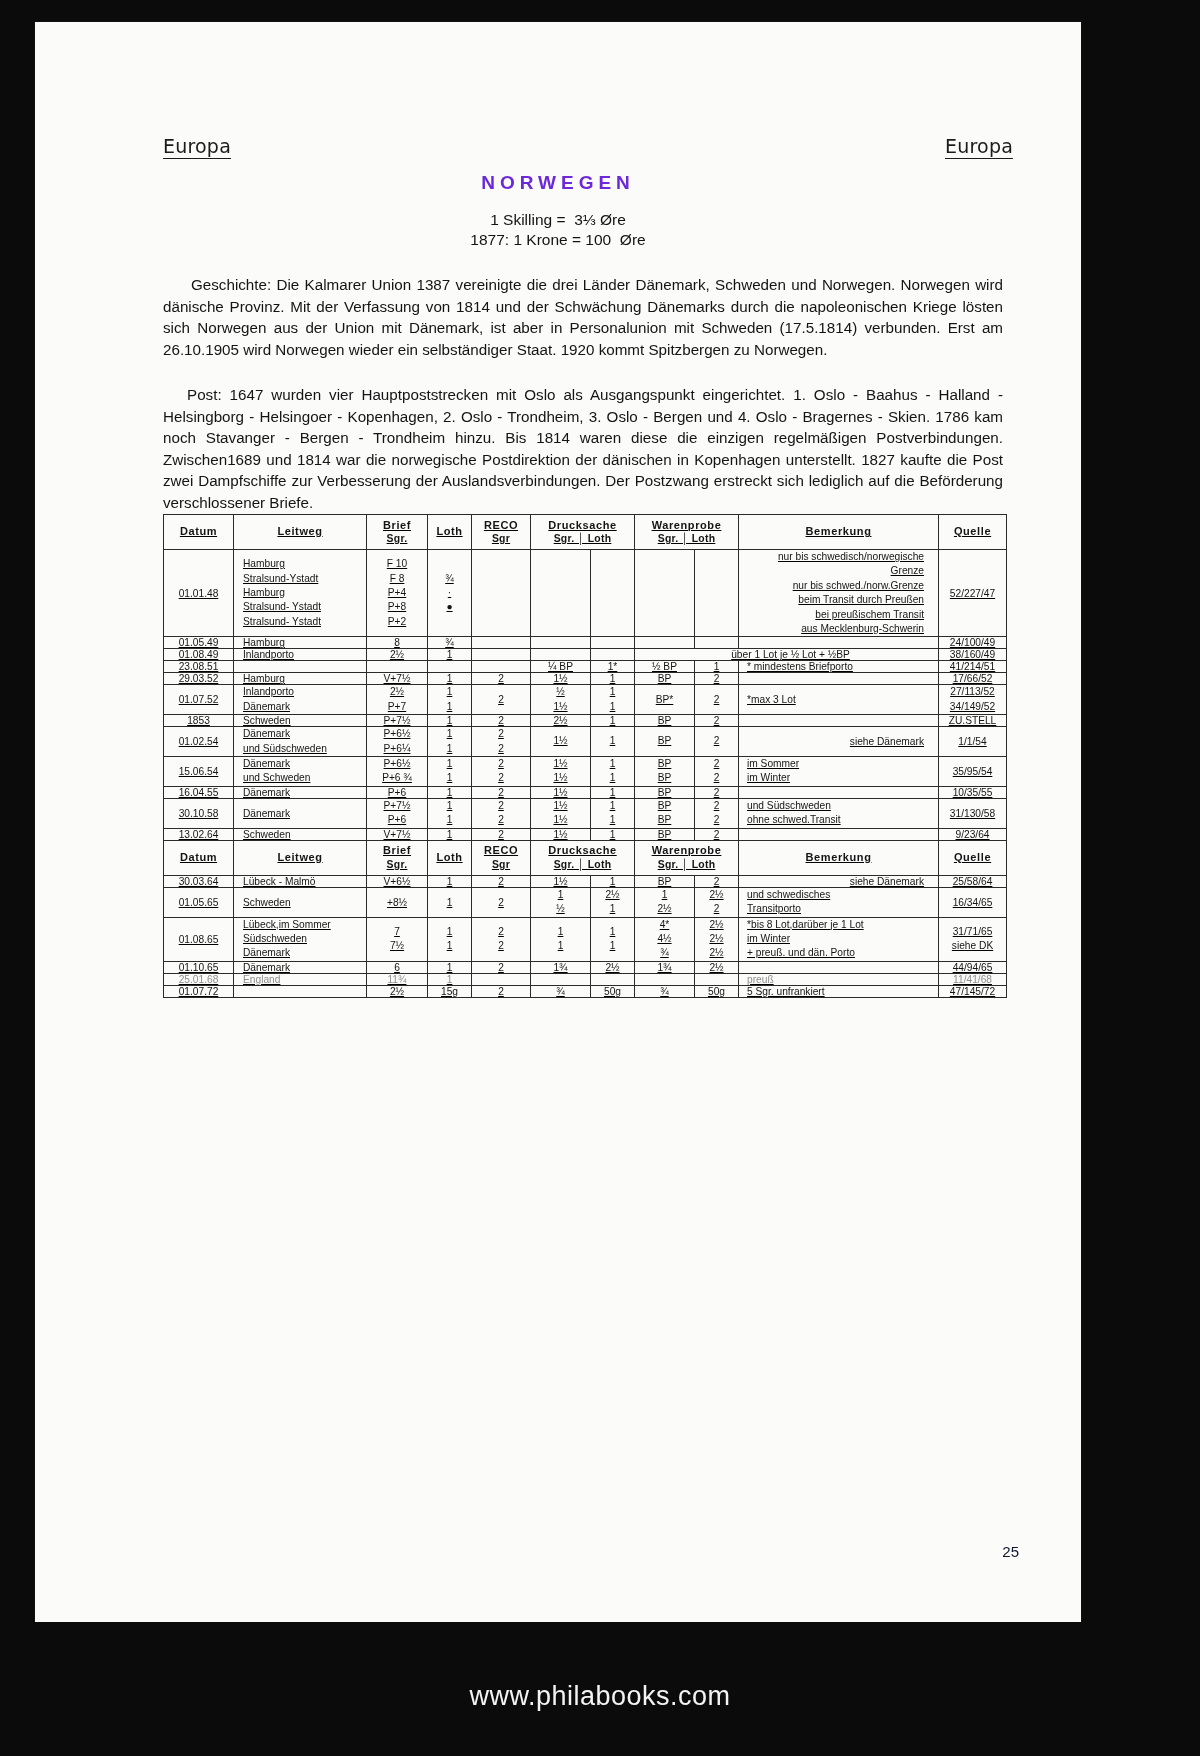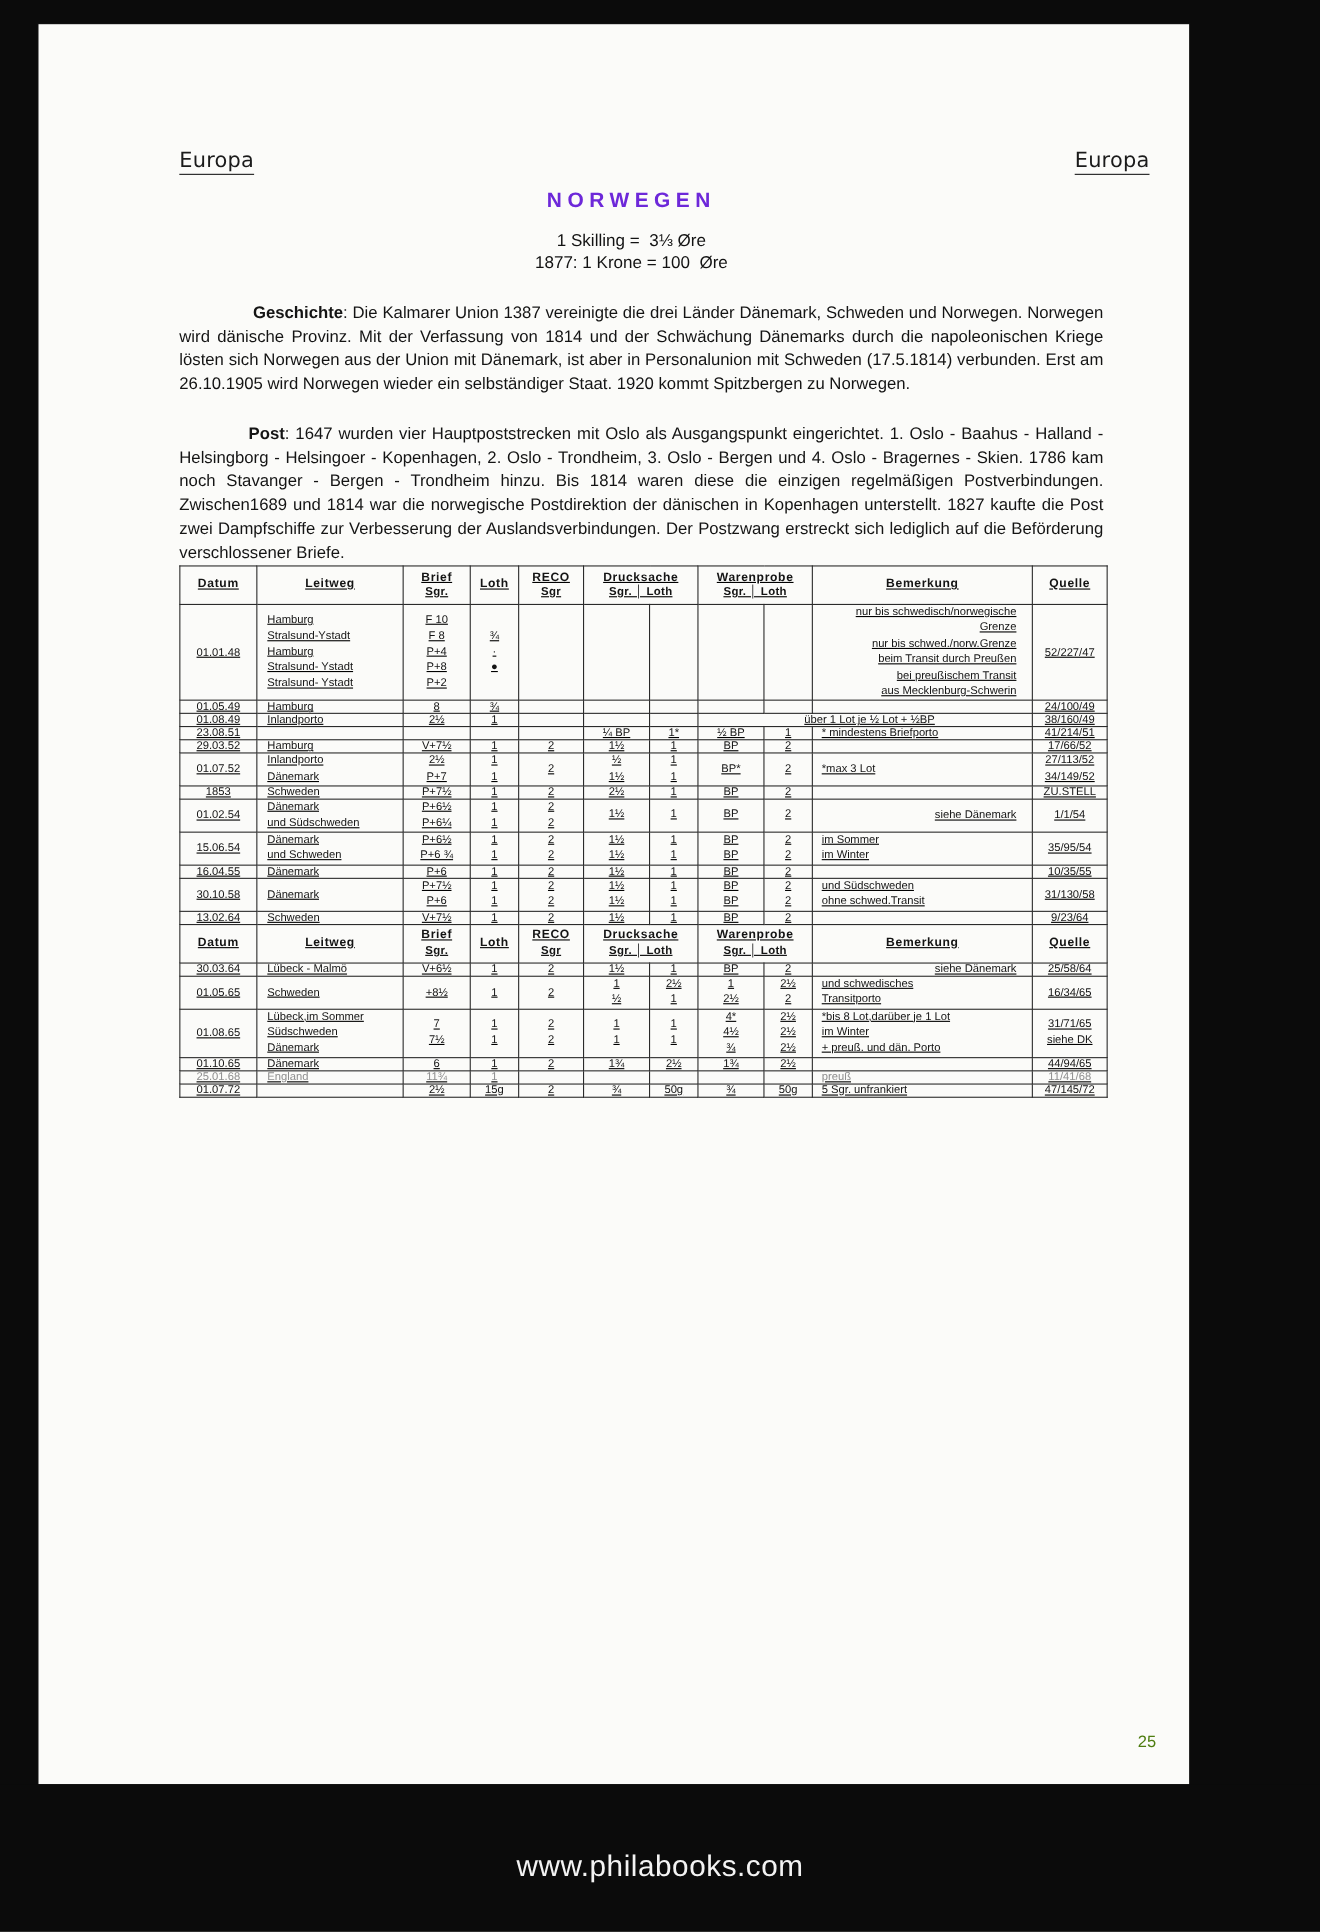--- a/index.html
+++ b/index.html
@@ -12,21 +12,21 @@
   .page{
     position:absolute;
     left:35px; top:22px;
     width:1046px; height:1600px;
     background:#fbfbf9;
     box-shadow:0 0 0 1px #111;
   }
   .sheet{
     position:relative;
     width:100%; height:100%;
-    padding:16px;
+    padding:0;
   }
   
   .runhead{
     position:absolute;
     top:113px;
     font-size:19px;
     color:#1b1b1b;
     letter-spacing:.2px;
     border-bottom:1.6px solid #1b1b1b;
     padding-bottom:1px;
@@ -58,21 +58,21 @@
   
   .para{
     position:absolute;
     left:128px;
     width:840px;
     font-size:15.2px;
     line-height:21.6px;
     color:#141414;
     text-align:justify;
   }
-  .para b{font-weight:bold;margin-left:39px;}
+  .para b{font-weight:normal;}
   .para.p1{top:252px;text-indent:28px;}
   .para.p2{top:362px;text-indent:24px;}
 
   
   .tbl-wrap{
     position:absolute;
     left:128px; top:492px;
     width:843px;
   }
   table{
@@ -120,21 +120,21 @@
 
   .ml{line-height:14.4px;}
   .ml span{display:block;}
   .faint{color:#8e8e8e;}
 
   
   .pageno{
     position:absolute;
     right:62px; bottom:62px;
     font-size:15px;
-    color:#4d7c0f;
+    color:#0f172a;
   }
   .watermark{
     position:absolute;
     left:0; right:0;
     bottom:44px;
     text-align:center;
     font-size:27px;
     color:#f3f3f3;
     letter-spacing:.5px;
     font-family:"Liberation Sans", sans-serif;

